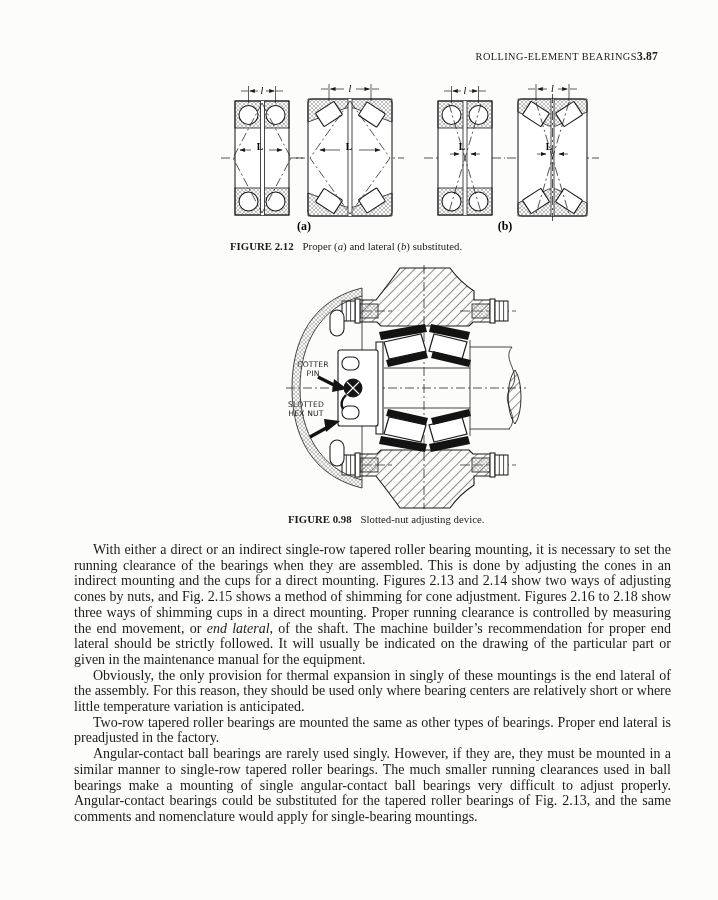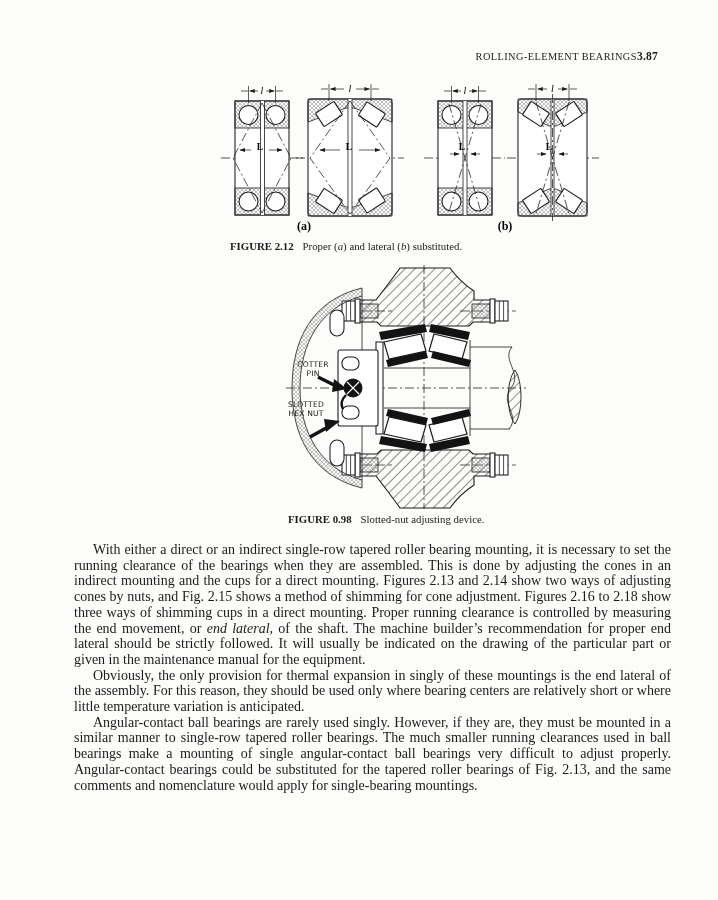--- a/index.html
+++ b/index.html
@@ -291,16 +291,17 @@
     </g>
   </svg>
 
   <div class="caption cap213">
     <span class="cap-label">FIGURE 0.98</span><span class="cap-text">Slotted-nut adjusting device.</span>
   </div>
 
   <div class="bodytext">
     <p><span>With either a direct or an indirect single-row tapered roller bearing mounting, it is necessary to set the running clearance of the bearings when they are assembled. This is done by adjusting the cones in an indirect mounting and the cups for a direct mounting. Figures 2.13 and 2.14 show two ways of adjusting cones by nuts, and Fig. 2.15 shows a method of shimming for cone adjustment. Figures 2.16 to 2.18 show three ways of shimming cups in a direct mounting. Proper running clearance is controlled by measuring the end movement, or </span><i>end lateral,</i><span> of the shaft. The machine builder’s recommendation for proper end lateral should be strictly followed. It will usually be indicated on the drawing of the particular part or given in the maintenance manual for the equipment.</span></p>
     <p><span>Obviously, the only provision for thermal expansion in singly of these mountings is the end lateral of the assembly. For this reason, they should be used only where bearing centers are relatively short or where little temperature variation is anticipated.</span></p>
+    <p><span>Two-row tapered roller bearings are mounted the same as other types of bearings. Proper end lateral is preadjusted in the factory.</span></p>
     <p><span>Angular-contact ball bearings are rarely used singly. However, if they are, they must be mounted in a similar manner to single-row tapered roller bearings. The much smaller running clearances used in ball bearings make a mounting of single angular-contact ball bearings very difficult to adjust properly. Angular-contact bearings could be substituted for the tapered roller bearings of Fig. 2.13, and the same comments and nomenclature would apply for single-bearing mountings.</span></p>
   </div>
 
 </div>
 
 </body></html>

